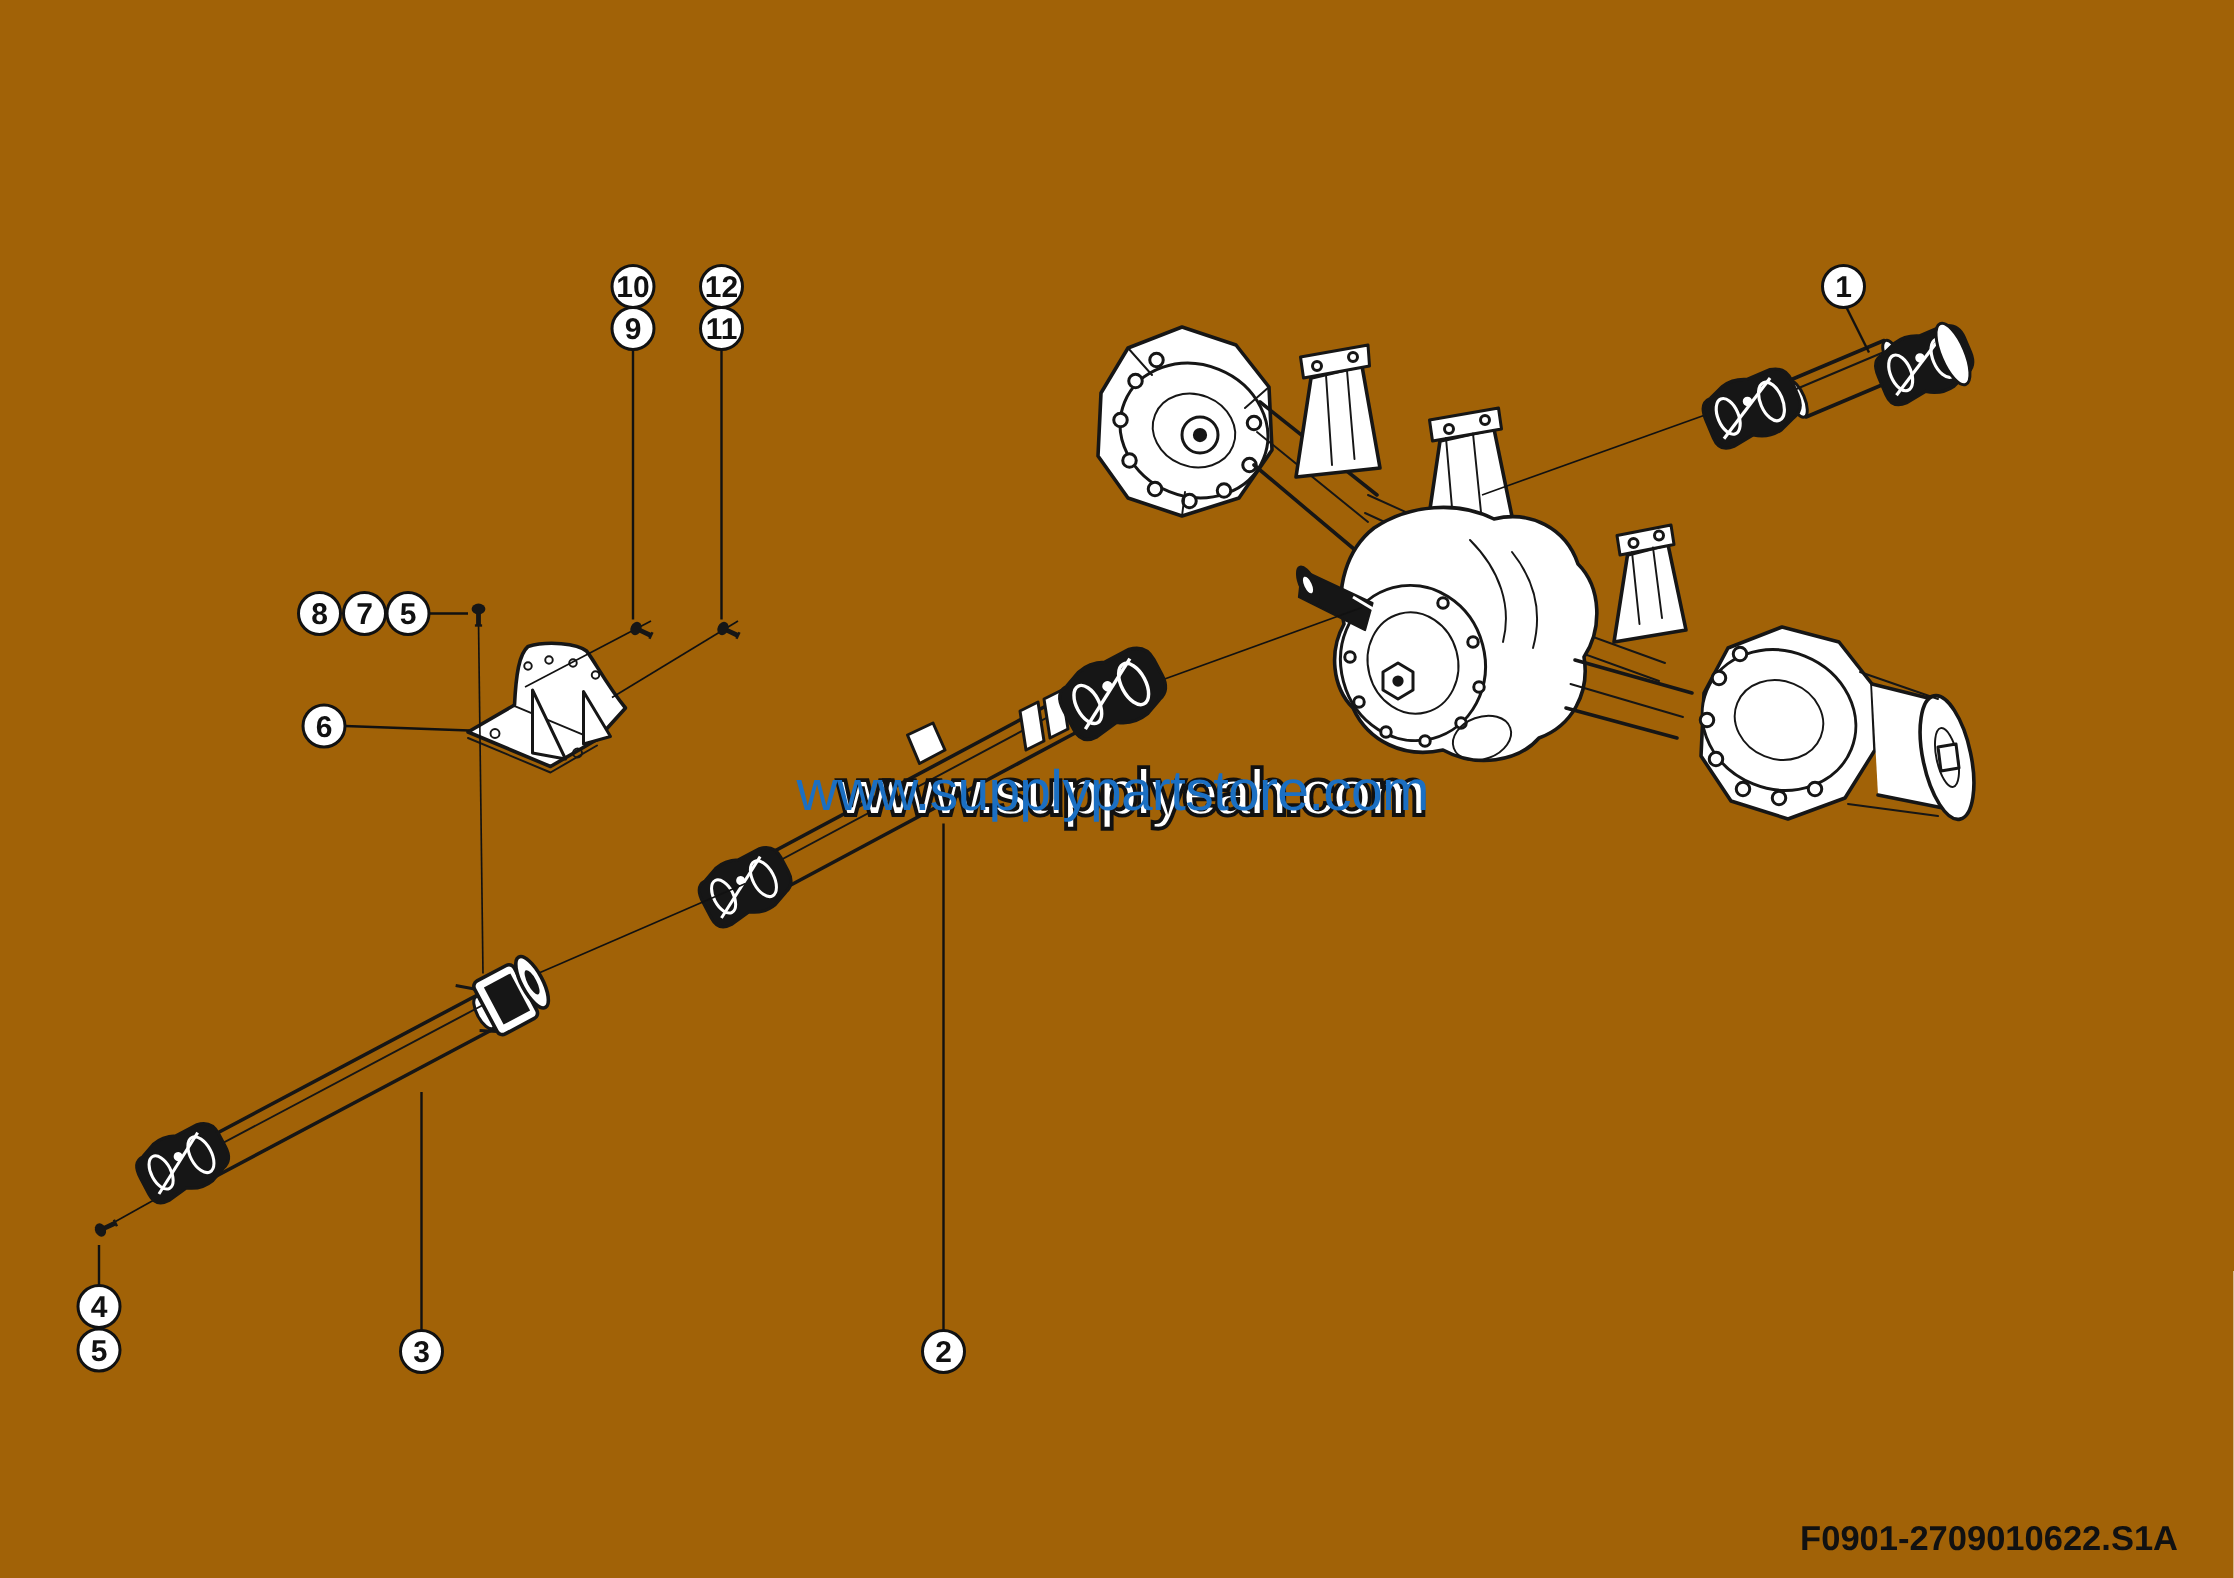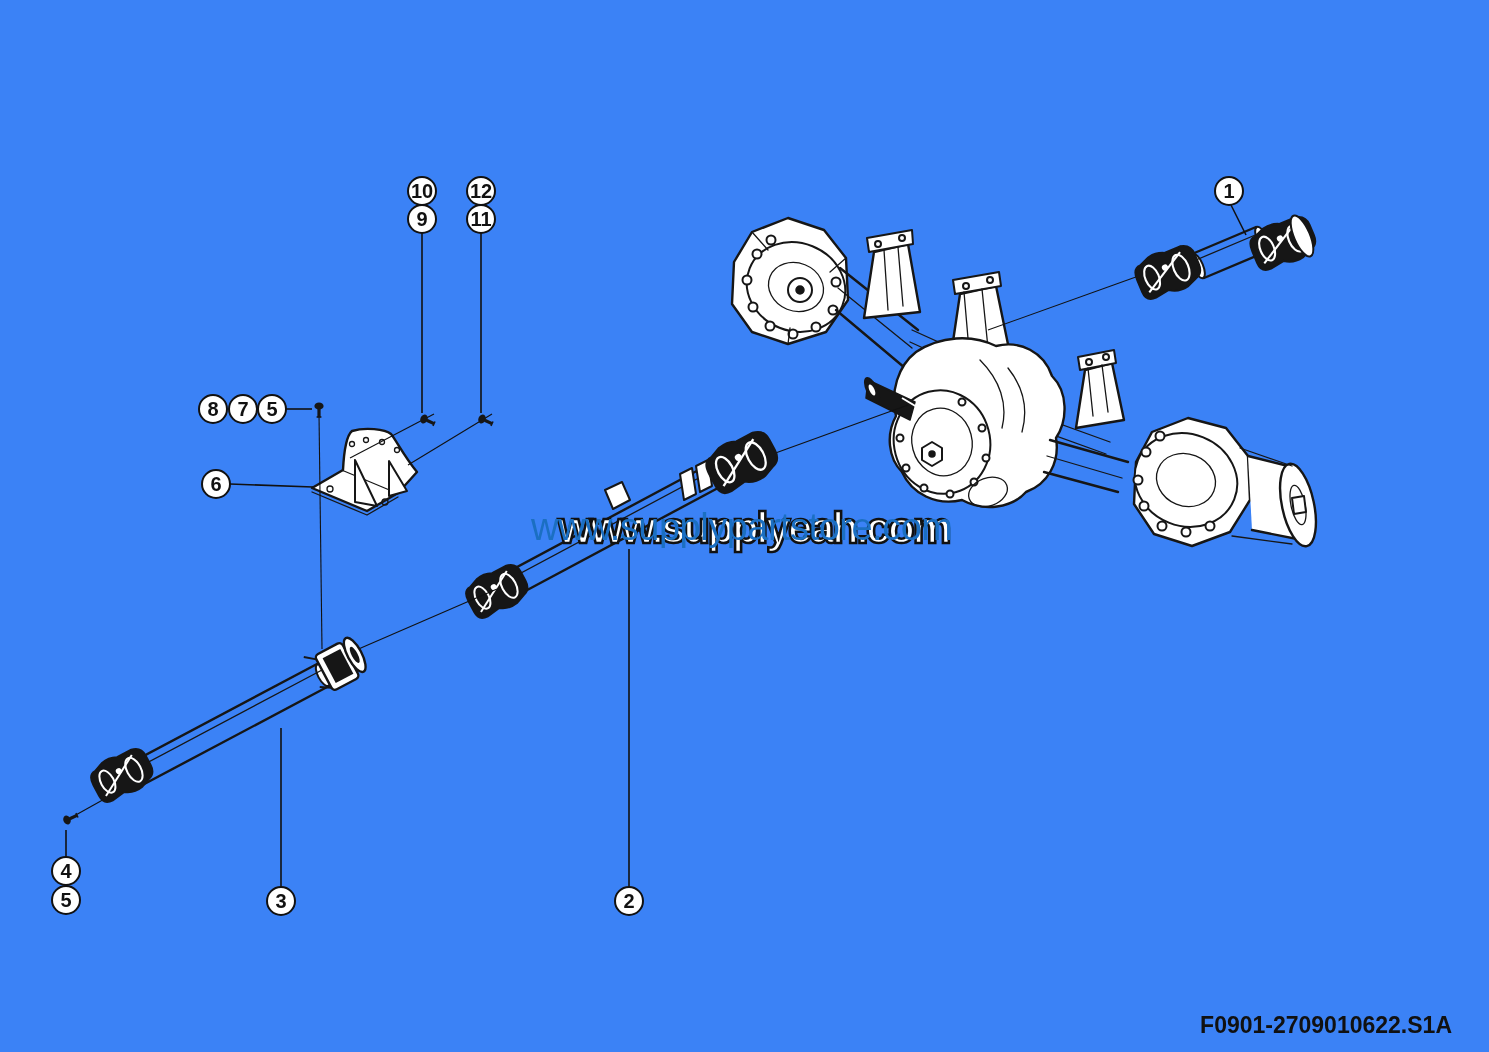--- a/index.html
+++ b/index.html
@@ -1,16 +1,16 @@
 <!DOCTYPE html>
 <html><head>
 <meta charset="utf-8">
 <style>
   html,body{margin:0;padding:0;background:#ffffff;}
-  .stage{position:relative;width:1489px;height:1052px;background:#3b82f6;overflow:hidden;
+  .stage{position:relative;width:1489px;height:1052px;background:#a16207;overflow:hidden;
          font-family:"Liberation Sans", sans-serif;text-decoration:underline;}
   svg{display:block;}
   .callout circle{fill:#ffffff;stroke:#111111;stroke-width:2;}
   .callout text{font-family:"Liberation Sans", sans-serif;font-weight:bold;font-size:20px;
                 fill:#111111;text-anchor:middle;}
   .ln{stroke:#111111;stroke-width:1.6;fill:none;}
   .thin{stroke:#111111;stroke-width:1.1;fill:none;}
   .outline{stroke:#161616;stroke-width:2.4;fill:#ffffff;stroke-linejoin:round;stroke-linecap:round;}
   .detail{stroke:#161616;stroke-width:1.3;fill:none;stroke-linejoin:round;stroke-linecap:round;}
   .mid{stroke:#161616;stroke-width:2;fill:#ffffff;stroke-linejoin:round;}

